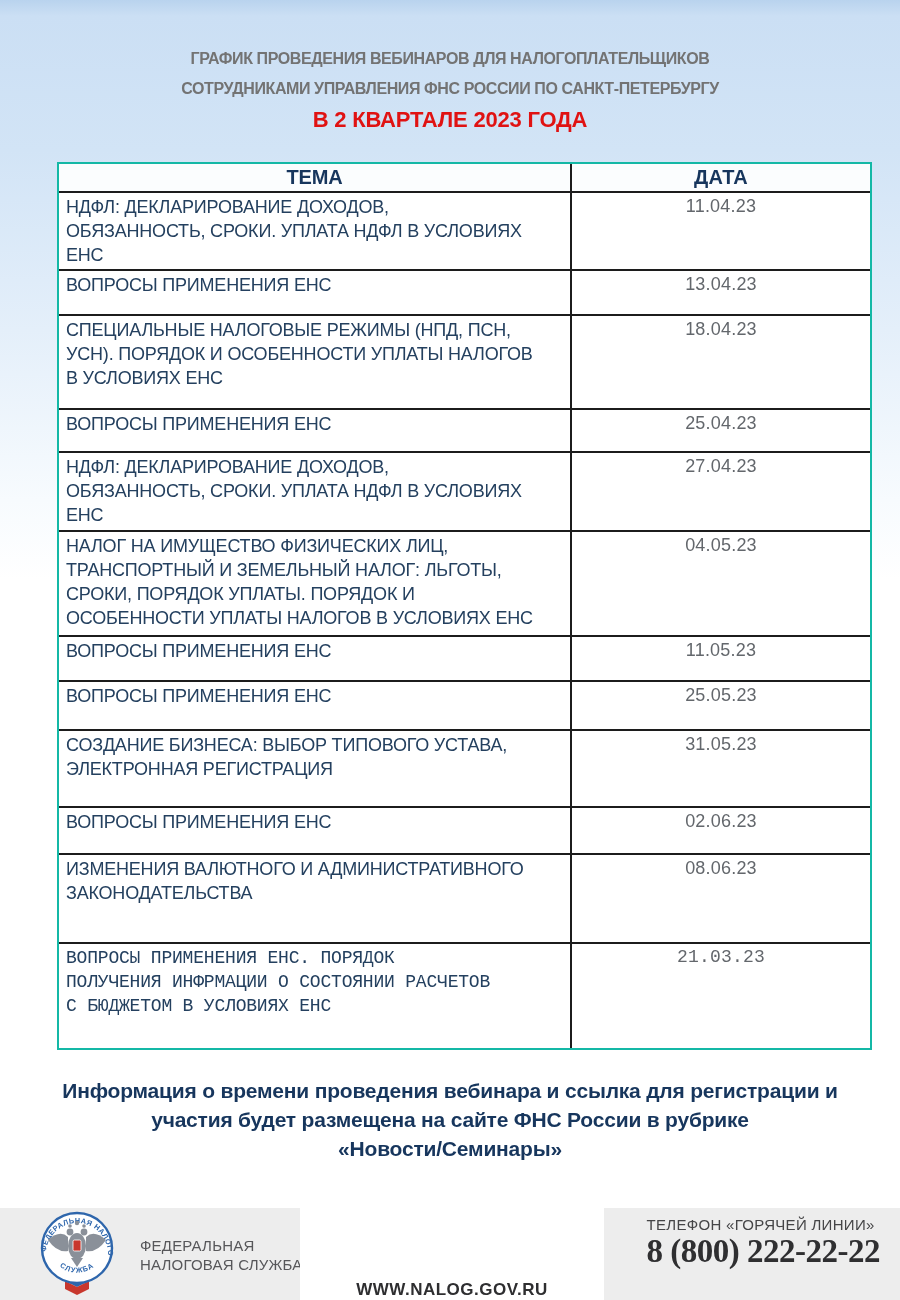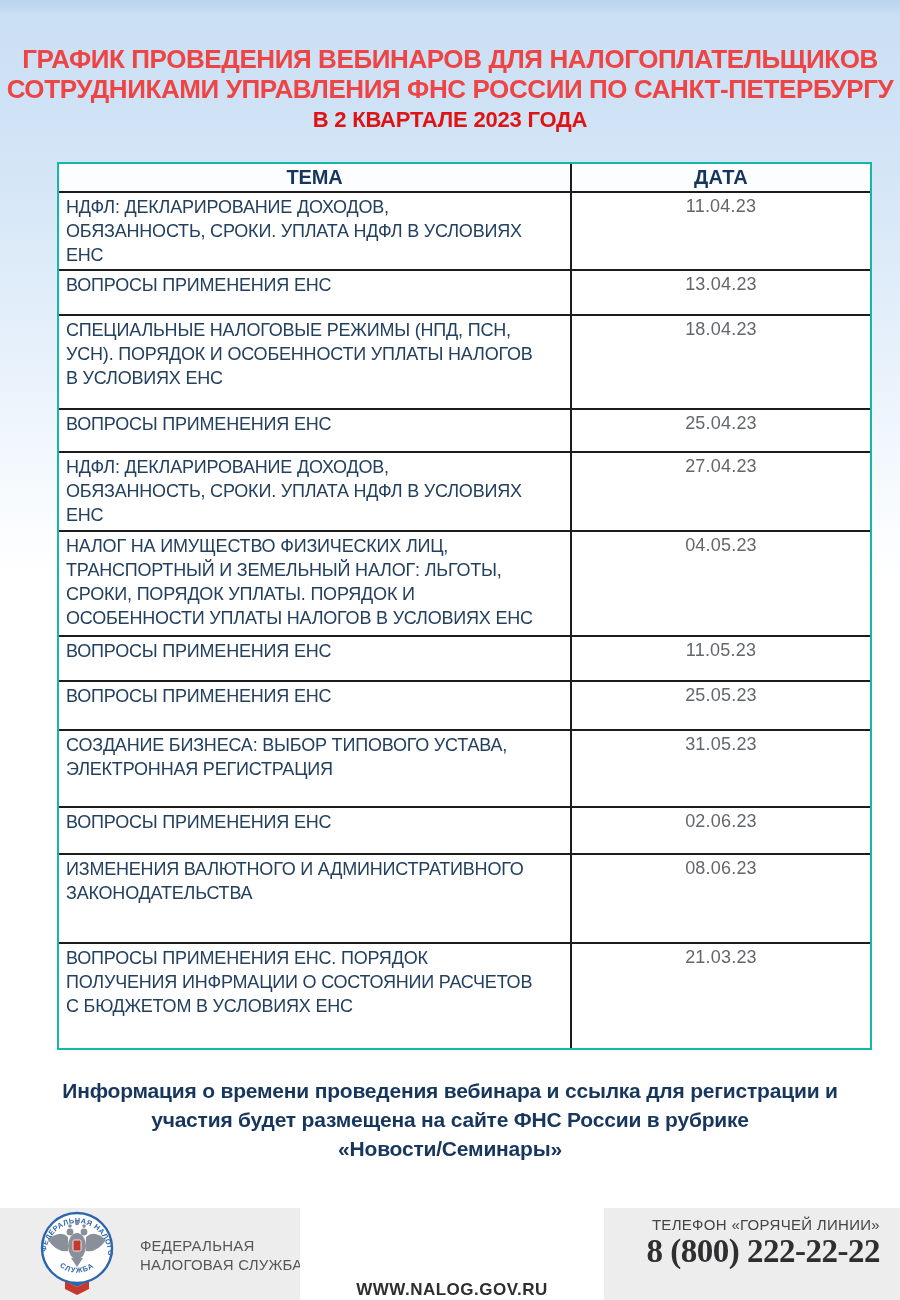--- a/index.html
+++ b/index.html
@@ -6,35 +6,35 @@
   body{
     width:900px;height:1300px;position:relative;overflow:hidden;
     font-family:"Liberation Sans","DejaVu Sans",sans-serif;
     background:linear-gradient(180deg,#b9d3ee 0px,#cbdff4 16px,#d2e4f6 150px,#e4effa 330px,#f7fbfe 500px,#ffffff 580px,#ffffff 100%);
   }
   .page{position:absolute;inset:0;}
 
   
   .titles{position:absolute;top:44px;left:0;width:900px;text-align:center;}
   .title-main{
-    font-size:26px;font-weight:bold;color:#ef4444;line-height:30px;
+    font-size:16px;font-weight:bold;color:#737373;line-height:30px;
     letter-spacing:-0.4px;
   }
   .title-sub{
     font-size:22px;font-weight:bold;color:#e01212;line-height:30px;
     letter-spacing:-0.2px;margin-top:1px;
   }
 
   
   .sched{
     position:absolute;left:57px;top:162px;width:815px;
     background:#fff;border:2px solid #14b8a6;box-sizing:border-box;
   }
   .trow{display:flex;border-bottom:2px solid #1c1c1c;}
-  .trow:last-child{border-bottom:none;}
+  .trow:last-child{border-bottom:none;font-family:Liberation Mono, monospace;}
   .tcell{box-sizing:border-box;}
   .c-topic{
     width:513px;border-right:2px solid #1c1c1c;
     padding:2px 0 2px 7px;
     font-size:18px;line-height:24px;color:#24405f;
     letter-spacing:-0.2px;white-space:pre-line;
   }
   .c-date{
     flex:1;text-align:center;padding-top:3px;
     font-size:18px;color:#63676c;letter-spacing:0.2px;
@@ -67,21 +67,21 @@
     font-size:15px;font-weight:500;color:#57575a;line-height:19px;
     letter-spacing:0.2px;
   }
   .site-panel{
     position:absolute;left:300px;top:-14px;width:304px;height:106px;
     background:#ffffff;display:flex;align-items:flex-end;justify-content:center;
   }
   .site-url{
     font-size:17px;font-weight:bold;color:#2e2e30;letter-spacing:0.5px;
   }
-  .hotline{position:absolute;right:20px;top:8px;text-align:right;}
+  .hotline{position:absolute;right:20px;top:8px;text-align:left;}
   .hotline-label{
     font-size:15px;color:#454547;letter-spacing:0.3px;font-weight:500;
   }
   .hotline-phone{
     font-size:33px;font-weight:bold;color:#2f2f31;letter-spacing:-0.5px;
     margin-top:0;line-height:36px;font-family:Liberation Serif, serif;
   }
 </style>
 </head>
 <body>

